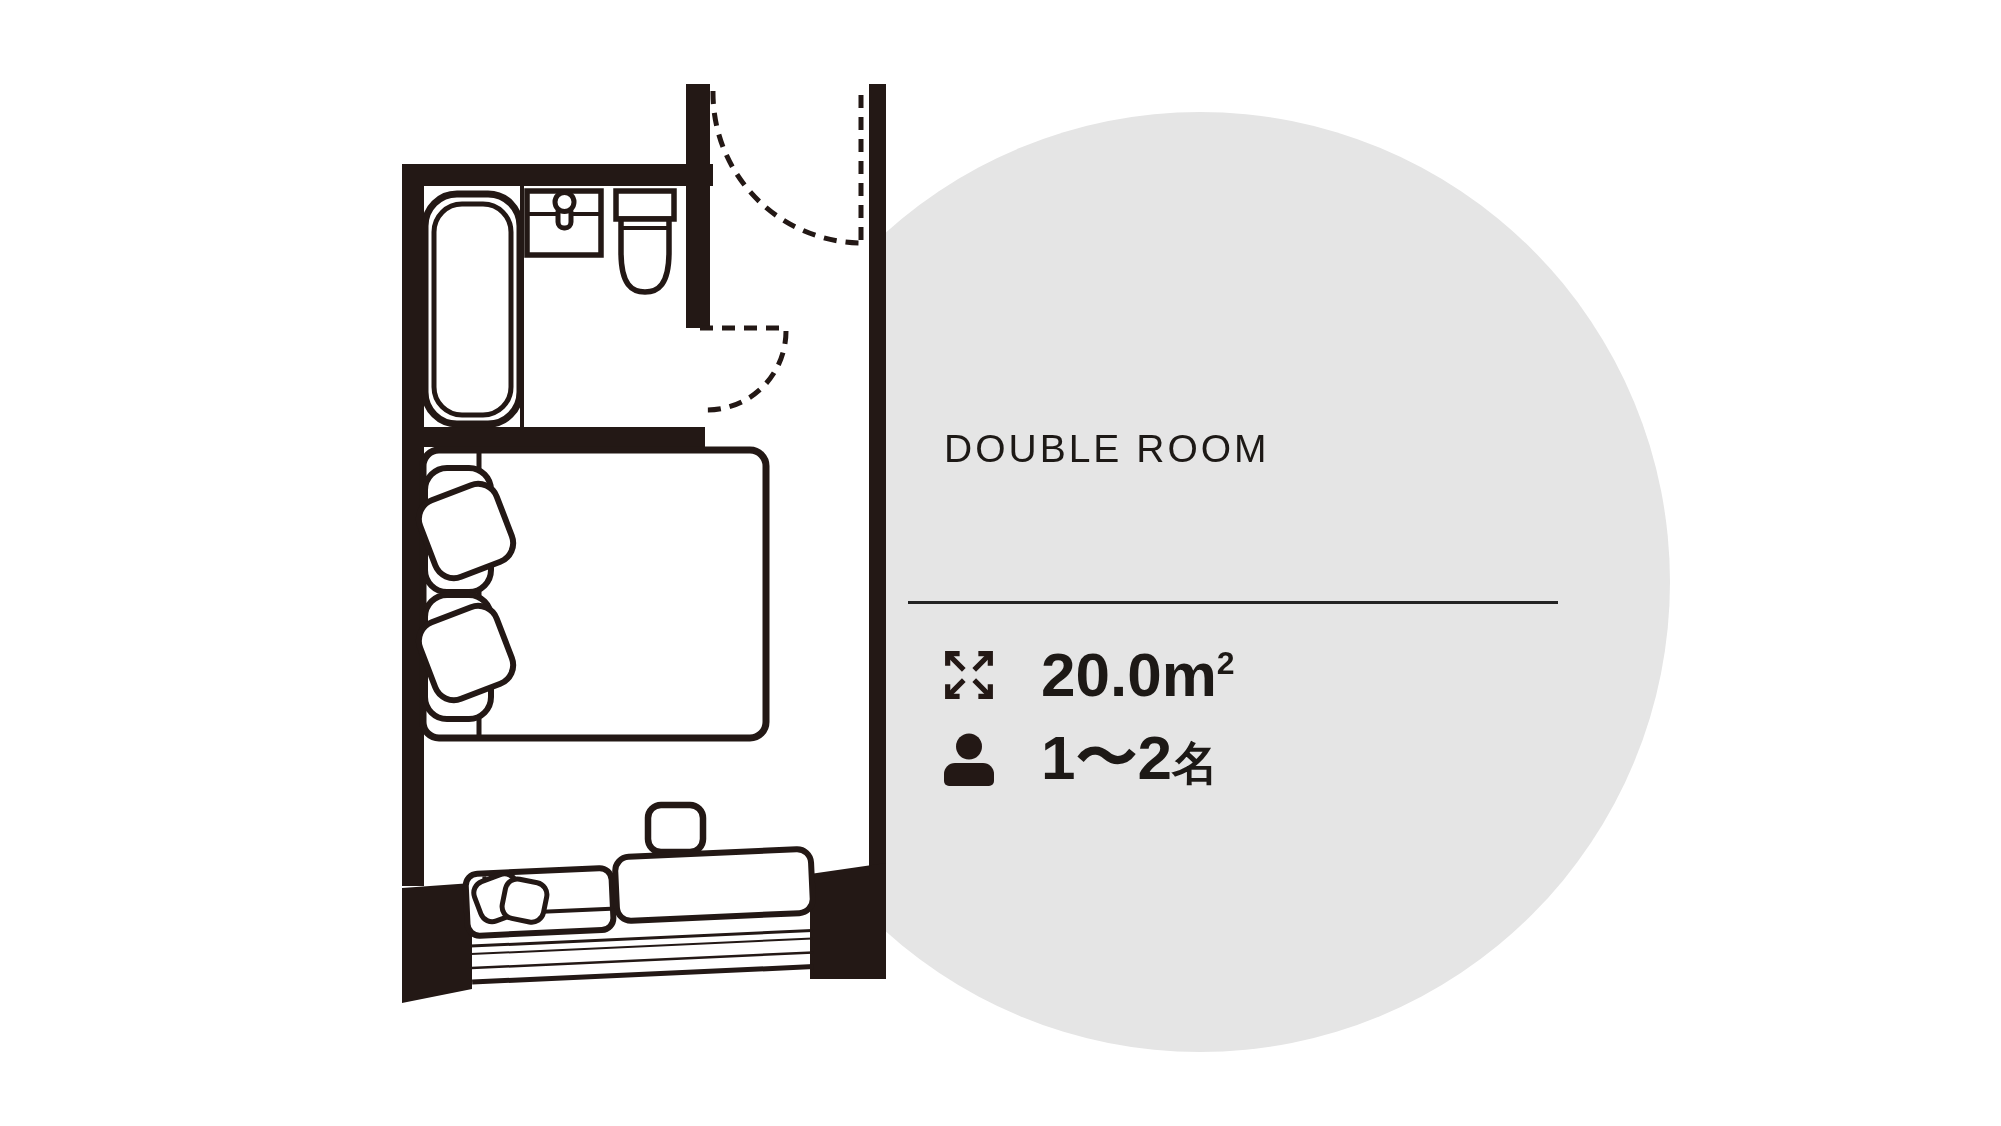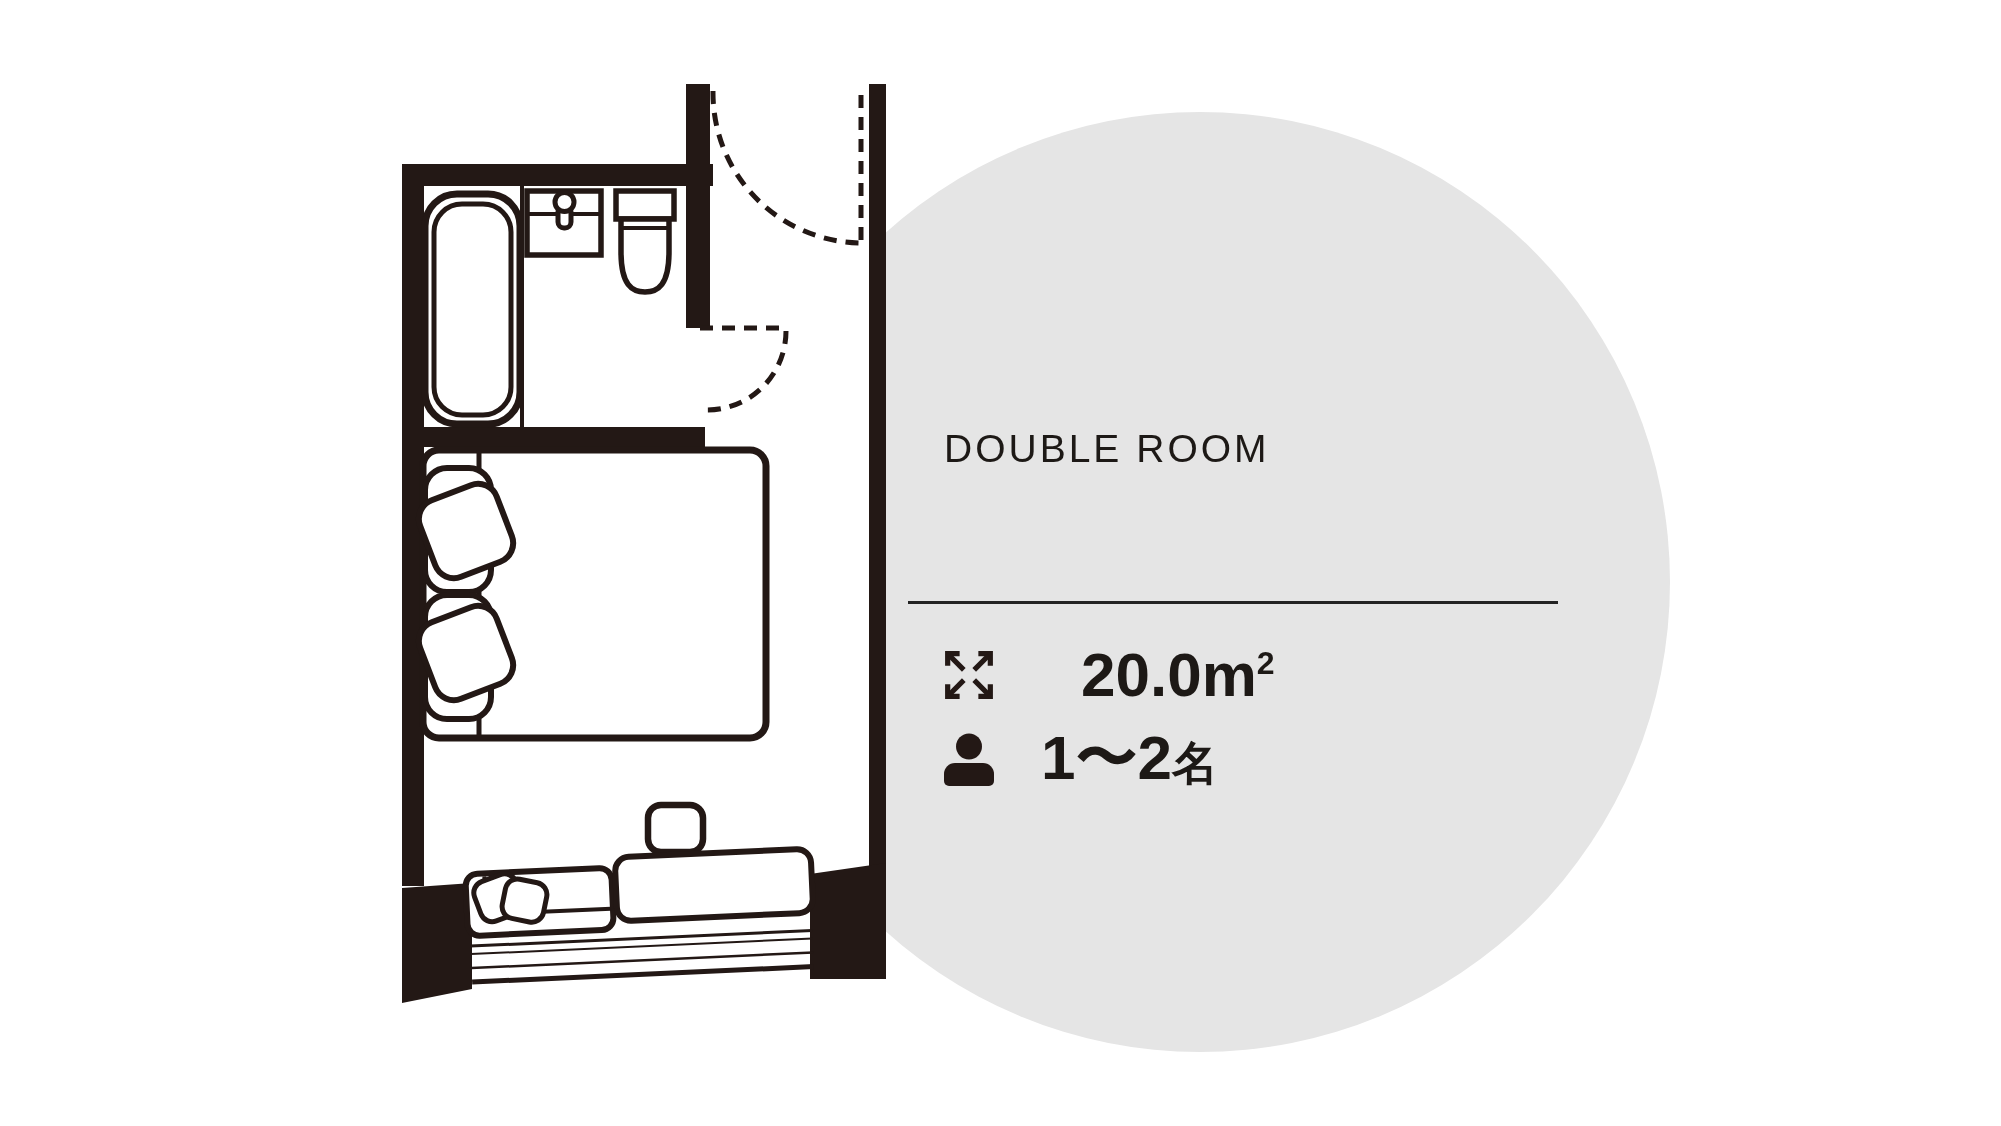--- a/index.html
+++ b/index.html
@@ -24,21 +24,21 @@
     position:absolute;left:944px;top:474px;
     font-size:76px;font-weight:700;letter-spacing:0px;color:#1d1916;
     line-height:1.25;white-space:nowrap;
   }
   .divider{
     position:absolute;left:908px;top:601px;width:650px;height:3px;background:#232323;
   }
   .spec-row{
     position:absolute;left:943px;display:flex;align-items:center;color:#1d1916;
   }
-  #spec-area{top:646px;height:58px;gap:40px;}
+  #spec-area{top:646px;height:58px;}
   #spec-capacity{top:731px;height:58px;}
   .spec-icon{width:52px;height:54px;flex:0 0 auto;margin-right:46px;}
   .spec-text{font-size:62px;font-weight:700;line-height:58px;white-space:nowrap;}
   .unit-sup{font-size:32px;font-weight:700;vertical-align:super;line-height:0;}
   .cap-suffix{font-size:46px;font-weight:700;}
 </style>
 </head>
 <body>
 
 <div id="stage">

